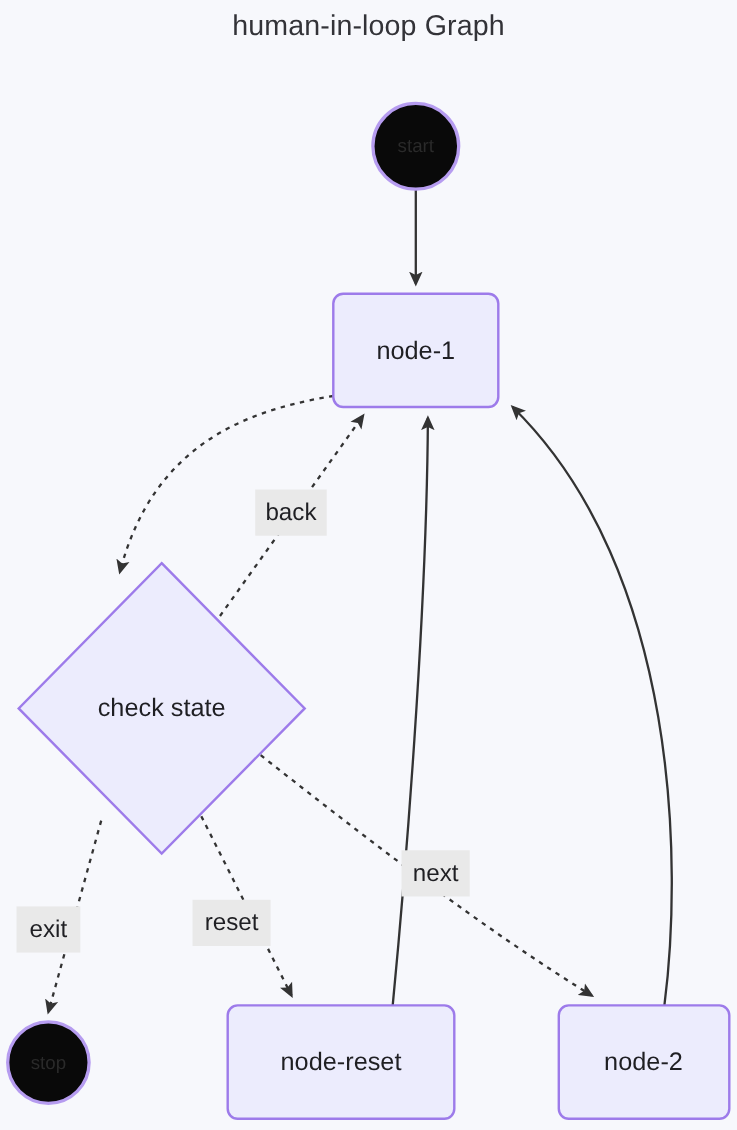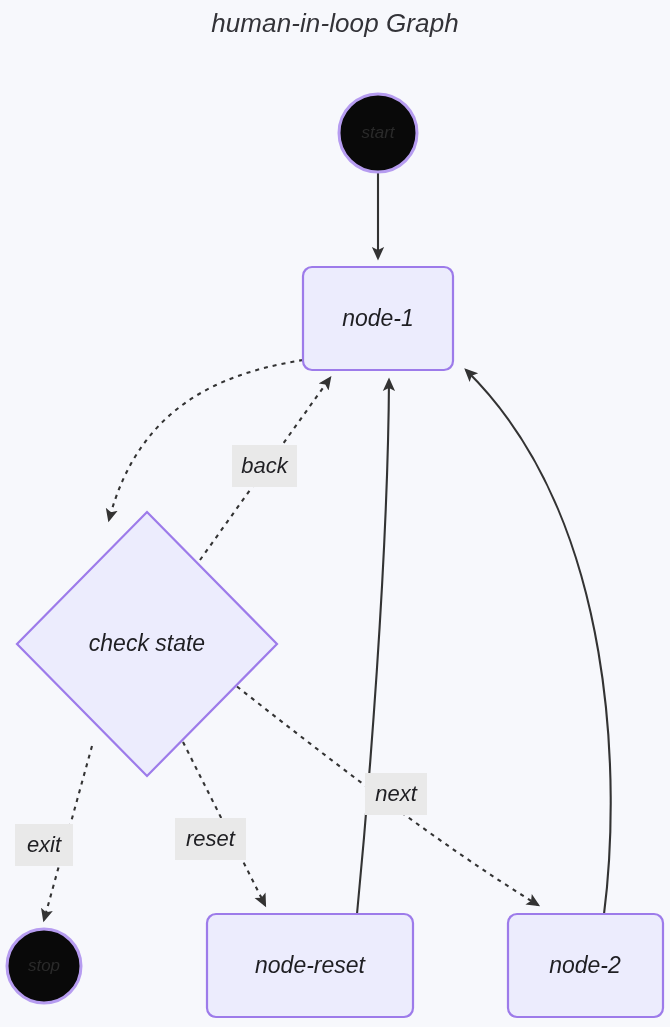--- a/index.html
+++ b/index.html
@@ -14,21 +14,20 @@
     position: relative;
     overflow: hidden;
     font-family: "Liberation Sans", sans-serif;
     -webkit-font-smoothing: antialiased;
   }
   #graph-root {
     position: absolute;
     inset: 0;
     width: 670px;
     height: 1027px;
-    font-style: italic;
   }
   #diagram-title {
     position: absolute;
     top: 0;
     left: 0;
     width: 670px;
     height: 46px;
     line-height: 46px;
     text-align: center;
     font-size: 26px;

